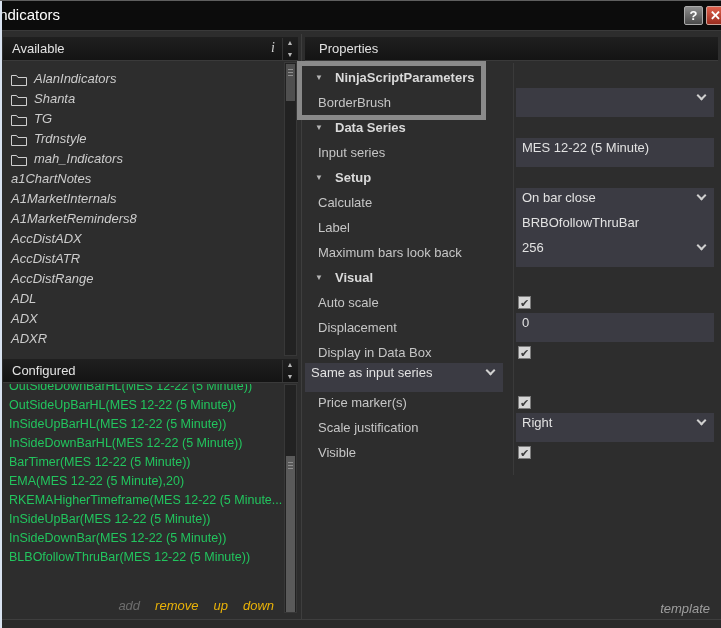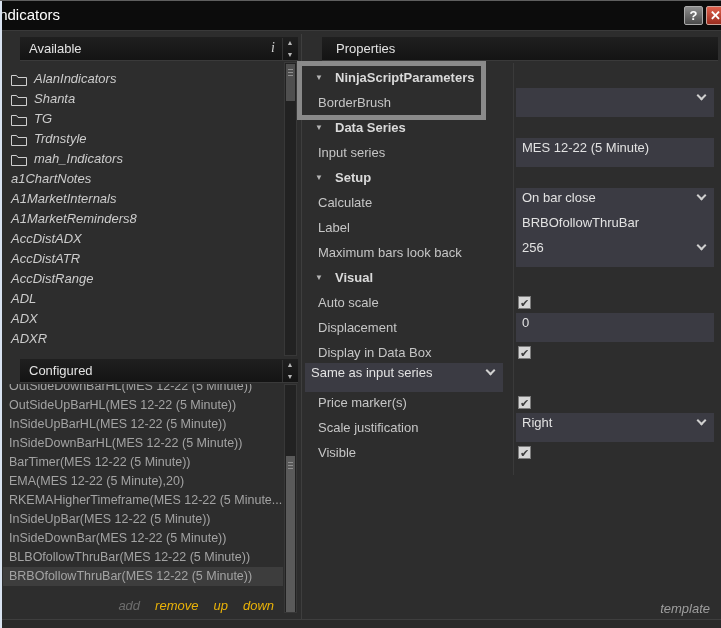--- a/index.html
+++ b/index.html
@@ -16,21 +16,21 @@
     display:flex; align-items:center; justify-content:center;
     font-weight:bold; color:#fff; font-size:13px; }
   #help-btn { left:684px; background:linear-gradient(#8d8d8d,#4a4a4a); border:1px solid #aaa; }
   #close-btn { left:706px; background:linear-gradient(#e0604c,#9a2d20); border:1px solid #caa49b; }
 
   
   #left-edge { position:absolute; left:0; top:0; width:2px; height:628px; background:#d9e3f1; z-index:40; }
 
   .panel-header { position:absolute; left:0; right:0; height:24px;
     background:linear-gradient(#1f1f1f,#141414); border-bottom:1px solid #3a3a3a;
-    color:#e3e3e3; font-size:13px; display:flex; align-items:center; padding-left:9px;margin-left:17px; }
+    color:#e3e3e3; font-size:13px; display:flex; align-items:center; padding-left:9px; }
   .hdr-arrows { position:absolute; right:1px; top:1px; width:15px; height:22px;
     display:flex; flex-direction:column; justify-content:space-between; align-items:center;
     border-left:1px solid #333; }
   .hdr-arrow { font-size:7px; color:#b8b8b8; line-height:10px; width:100%; text-align:center; cursor:default; }
 
   
   #left-panel { position:absolute; left:3px; top:36px; width:295px; height:582px; }
   #available-header { top:0; }
   #available-list { position:absolute; left:0; top:25px; width:280px; height:294px;
     overflow:hidden; padding-top:7px; list-style:none; }
@@ -43,21 +43,21 @@
   #available-thumb { position:absolute; left:1px; top:1px; width:9px; height:37px; background:#4f4f4f; }
   #configured-scrollbar { right:1px; top:347px; height:229px; }
   #configured-thumb { position:absolute; left:1px; top:71px; width:9px; height:156px; background:#5a5a5a; }
   .grips { position:absolute; left:2px; width:5px; }
   .grips div { height:1px; background:#8f8f8f; margin-bottom:2px; }
 
   #configured-header { top:322px; }
   #configured-list { position:absolute; left:0; top:347px; width:280px; height:212px;
     overflow:hidden; list-style:none; }
   #configured-list ul { margin-top:-7px; list-style:none; }
-  #configured-list li { height:19px; line-height:19px; color:#a3a3a3; font-size:12.5px;
+  #configured-list li { height:19px; line-height:19px; color:#22c55e; font-size:12.5px;
     padding-left:6px; white-space:nowrap; overflow:hidden; }
   #configured-list li.selected { background:#3d3d3d; }
 
   #list-buttons { position:absolute; right:24px; top:561px; height:18px; display:flex; gap:15px;
     font-size:13px; font-style:italic; }
   #list-buttons .lb { color:#eab308; cursor:default; }
   #list-buttons .lb.disabled { color:#6d6d6d; }
 
   
   #panel-divider { position:absolute; left:301px; top:33px; width:1px; height:585px; background:#3e3e3e; }
@@ -202,21 +202,20 @@
         <li>OutSideDownBarHL(MES 12-22 (5 Minute))</li>
         <li>OutSideUpBarHL(MES 12-22 (5 Minute))</li>
         <li>InSideUpBarHL(MES 12-22 (5 Minute))</li>
         <li>InSideDownBarHL(MES 12-22 (5 Minute))</li>
         <li>BarTimer(MES 12-22 (5 Minute))</li>
         <li>EMA(MES 12-22 (5 Minute),20)</li>
         <li>RKEMAHigherTimeframe(MES 12-22 (5 Minute...</li>
         <li>InSideUpBar(MES 12-22 (5 Minute))</li>
         <li>InSideDownBar(MES 12-22 (5 Minute))</li>
         <li>BLBOfollowThruBar(MES 12-22 (5 Minute))</li>
-        <li class="selected">BRBOfollowThruBar(MES 12-22 (5 Minute))</li>
       </ul>
     </div>
 
     <div class="scrollbar" id="configured-scrollbar">
       <div id="configured-thumb">
         <div class="grips" style="top:6px;">
             <div></div>
             <div></div>
             <div></div>
           </div>

